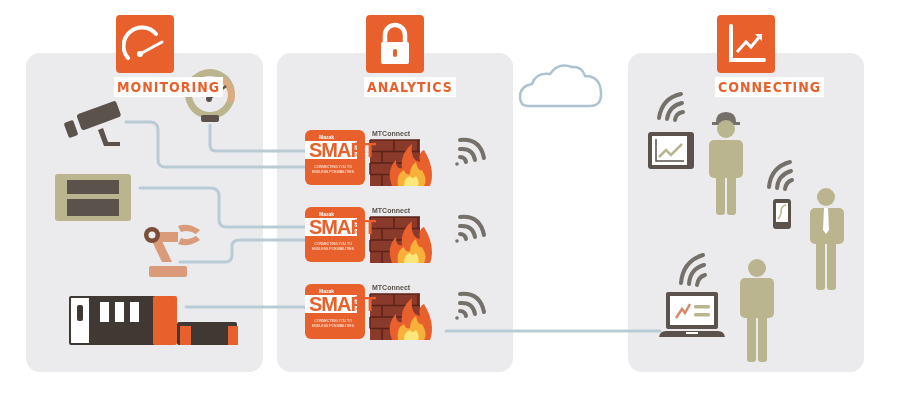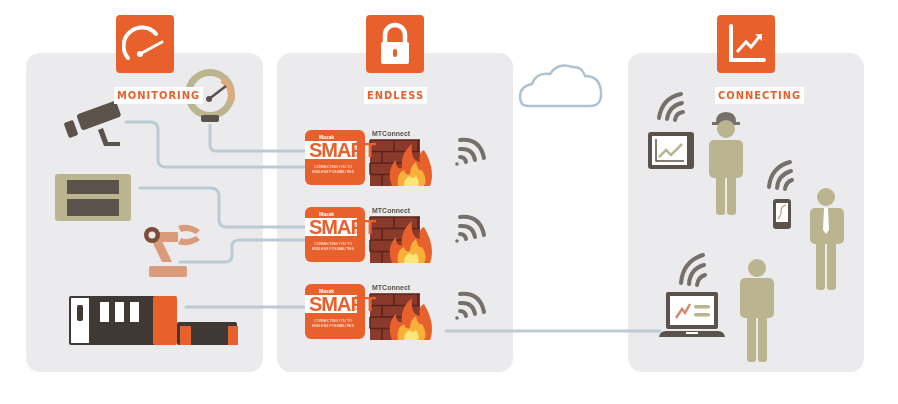--- a/index.html
+++ b/index.html
@@ -3,21 +3,21 @@
 <meta charset="utf-8">
 <style>
   html,body{margin:0;padding:0;background:#fff;}
   body{width:898px;height:404px;position:relative;overflow:hidden;font-family:"Liberation Sans",sans-serif;}
   .panel{position:absolute;background:#ebebed;border-radius:14px;}
   #p-mon{left:26px;top:53px;width:237px;height:319px;}
   #p-sec{left:277px;top:53px;width:236px;height:319px;}
   #p-ana{left:628px;top:53px;width:236px;height:319px;}
   .cat{position:absolute;width:62px;text-align:center;}
   .cat .box{width:58px;height:58px;margin:0 auto;background:#e8602c;border-radius:4px;display:flex;align-items:center;justify-content:center;}
-  .cat .lbl{display:inline-block;background:#fff;color:#e8602c;font-family:"DejaVu Sans Condensed","DejaVu Sans",sans-serif;font-weight:bold;font-size:11px;letter-spacing:1px;padding:2px 3px;margin-top:14px;white-space:nowrap;}
+  .cat .lbl{display:inline-block;background:#fff;color:#e8602c;font-family:"DejaVu Sans Condensed","DejaVu Sans",sans-serif;font-weight:bold;font-size:14px;letter-spacing:1px;padding:2px 3px;margin-top:4px;white-space:nowrap;}
   #cat-mon{left:114px;top:15px;}
   #cat-sec{left:364px;top:15px;}
   #cat-ana{left:715px;top:15px;}
   svg.layer{position:absolute;left:0;top:0;}
   .sbox{position:absolute;width:60px;height:55px;background:#e8602c;border-radius:6px;}
   .sbox .brand{position:absolute;left:14px;top:4px;color:#fff;font-size:5px;font-weight:bold;}
   .sbox .band{position:absolute;left:0;top:11px;width:52px;height:18px;background:#fff;}
   .sbox .smart{position:absolute;left:4px;top:9px;color:#e8602c;font-family:"Liberation Sans Narrow","Liberation Sans",sans-serif;font-weight:bold;font-size:20px;letter-spacing:-1px;}
   .sbox .box{position:absolute;left:49px;top:12px;color:#e8602c;font-size:6px;writing-mode:vertical-rl;letter-spacing:1px;}
   .sbox .tag{position:absolute;left:6px;top:35px;width:44px;color:#fff;font-size:3.5px;line-height:5px;text-align:center;}
@@ -237,21 +237,21 @@
   <span class="lbl">MONITORING</span>
 </div>
 <div class="cat" id="cat-sec">
   <div class="box">
     <svg width="40" height="44" viewBox="0 0 40 44">
         <path d="M10 20 V13 A10 10 0 0 1 30 13 V20" stroke="#fff" stroke-width="4.5" fill="none"></path>
         <rect x="6" y="20" width="28" height="22" rx="2" fill="#fff"></rect>
         <rect x="18" y="27" width="4" height="8" rx="2" fill="#e8602c"></rect>
       </svg>
   </div>
-  <span class="lbl">ENDLESS</span>
+  <span class="lbl">ANALYTICS</span>
 </div>
 <div class="cat" id="cat-ana">
   <div class="box">
     <svg width="44" height="44" viewBox="0 0 44 44">
         <path d="M7 4 V38 H40" stroke="#fff" stroke-width="4" fill="none" stroke-linecap="round"></path>
         <path d="M13 30 L22 20 L27 25 L36 14" stroke="#fff" stroke-width="3" fill="none"></path>
         <path d="M31 12 H38 V19 Z" fill="#fff"></path>
       </svg>
   </div>
   <span class="lbl">CONNECTING</span>

